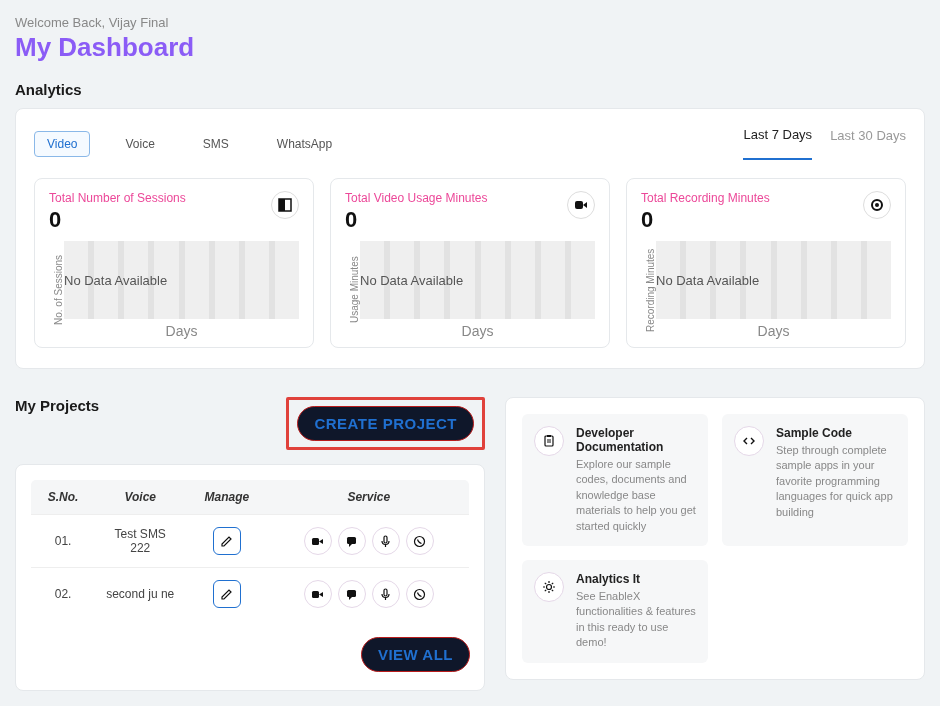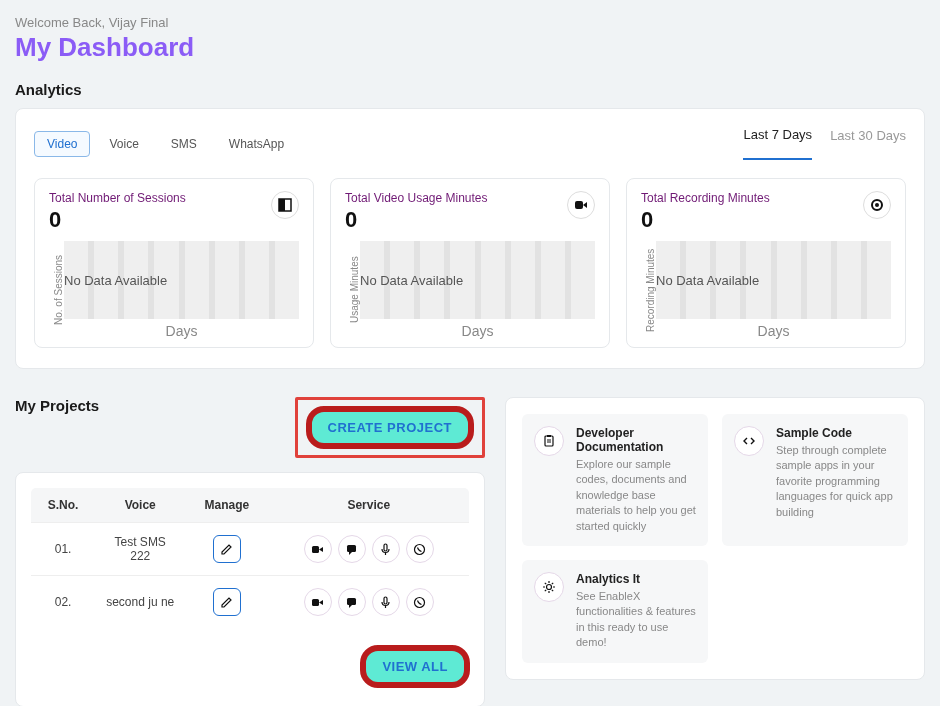--- a/index.html
+++ b/index.html
@@ -3,51 +3,51 @@
 <meta charset="utf-8">
 <style>
 * { box-sizing: border-box; margin: 0; padding: 0; }
 body { font-family: Arial, sans-serif; background: #f0f3f5; color: #333; width: 940px; padding: 15px; }
 .welcome { color: #888; font-size: 13px; margin-bottom: 2px; }
 .page-title { font-size: 26px; font-weight: bold; color: #8b5cf6; margin-bottom: 18px; }
 .section-title { font-size: 15px; font-weight: bold; color: #1a1a1a; margin-bottom: 10px; }
 
 .analytics-card { background: #fff; border: 1px solid #e5e8eb; border-radius: 8px; padding: 18px 18px 20px 18px; margin-bottom: 28px; }
 .tabs-row { display: flex; justify-content: space-between; align-items: center; margin-bottom: 18px; }
-.tabs-left { display: flex; gap: 6px; align-items: center; }
+.tabs-left { display: flex; gap: 22px; align-items: center; }
 .tab { font-size: 12px; padding: 5px 12px; color: #555; cursor: pointer; border-radius: 4px; border: 1px solid transparent; }
 .tab.active { color: #2070d0; border: 1px solid #8ab8e8; background: #f5faff; }
 .tabs-right { display: flex; gap: 18px; align-items: center; font-size: 13px; }
 .range { color: #999; cursor: pointer; padding-bottom: 16px; }
 .range.active { color: #222; border-bottom: 2px solid #2070d0; font-weight: 500; }
 
 .metrics { display: flex; gap: 16px; }
 .metric-card { flex: 1; border: 1px solid #e5e8eb; border-radius: 8px; padding: 12px 14px 8px 14px; position: relative; }
 .metric-head { display: flex; justify-content: space-between; align-items: flex-start; }
-.metric-label { font-size: 12px; color: #701a75; }
+.metric-label { font-size: 12px; color: #ec4899; }
 .metric-value { font-size: 22px; font-weight: bold; color: #111; margin-top: 2px; }
 .metric-icon { width: 28px; height: 28px; border: 1px solid #ddd; border-radius: 50%; display: flex; align-items: center; justify-content: center; font-size: 13px; color: #111; }
 .chart-wrap { display: flex; margin-top: 8px; }
 .ylabel { writing-mode: vertical-rl; transform: rotate(180deg); font-size: 10px; color: #888; text-align: center; padding-right: 4px; }
 .chart-body { flex: 1; }
 .chart-area { background: #efefef; height: 78px; position: relative; display: flex; align-items: center; }
 .chart-area .bars { position: absolute; inset: 0; display: flex; justify-content: space-evenly; }
 .chart-area .bars div { width: 6px; background: #e2e2e2; }
 .nodata { position: relative; font-size: 13px; color: #555; }
 .xlabel { font-size: 14px; color: #888; text-align: center; margin-top: 4px; }
 
 .lower { display: flex; gap: 20px; align-items: flex-start; }
 .col-left { flex: 0 0 470px; }
 .proj-head { display: flex; justify-content: space-between; margin-bottom: 14px; }
 .proj-head .section-title { margin-bottom: 0; }
 .create-wrap { border: 3px solid #e0413b; padding: 6px 8px; border-radius: 2px; }
-.btn-outline { border: 6px solid #b91c1c; color: #2070d0; background: #5eead4; border-radius: 18px; padding: 8px 16px; font-size: 13px; font-weight: 600; letter-spacing: 0.5px; cursor: pointer; }
+.btn-outline { border: 1px solid #b91c1c; color: #2070d0; background: #0f172a; border-radius: 18px; padding: 8px 16px; font-size: 15px; font-weight: 600; letter-spacing: 0.5px; cursor: pointer; }
 .proj-card { background: #fff; border: 1px solid #e5e8eb; border-radius: 8px; padding: 14px 14px 18px 14px; }
 .proj-table { width: 100%; border-collapse: collapse; font-size: 12px; border: 1px solid #eee; border-radius: 6px; overflow: hidden; }
-.proj-table thead { background: #f5f6f7; }
+.proj-table thead { background: #f5f6f7; font-style: italic; }
 .proj-table th { padding: 10px 8px; font-weight: 600; color: #333; font-size: 12px; }
 .proj-table td { padding: 12px 8px; border-top: 1px solid #eee; text-align: center; color: #444; vertical-align: middle; }
 .proj-table td.name { width: 90px; }
 .manage-btn { width: 28px; height: 28px; border: 1px solid #2070d0; border-radius: 6px; background: #fff; display: inline-flex; align-items: center; justify-content: center; cursor: pointer; color: #333; font-size: 13px; }
 .svc-icons { display: flex; gap: 6px; justify-content: center; }
 .svc-icon { width: 28px; height: 28px; border: 1px solid #e5d8e8; border-radius: 50%; display: flex; align-items: center; justify-content: center; font-size: 13px; color: #222; cursor: pointer; background: #fff; }
 .view-all-row { text-align: right; margin-top: 16px; }
 
 .col-right { flex: 1; }
 .res-card { background: #fff; border: 1px solid #e5e8eb; border-radius: 8px; padding: 16px; }

